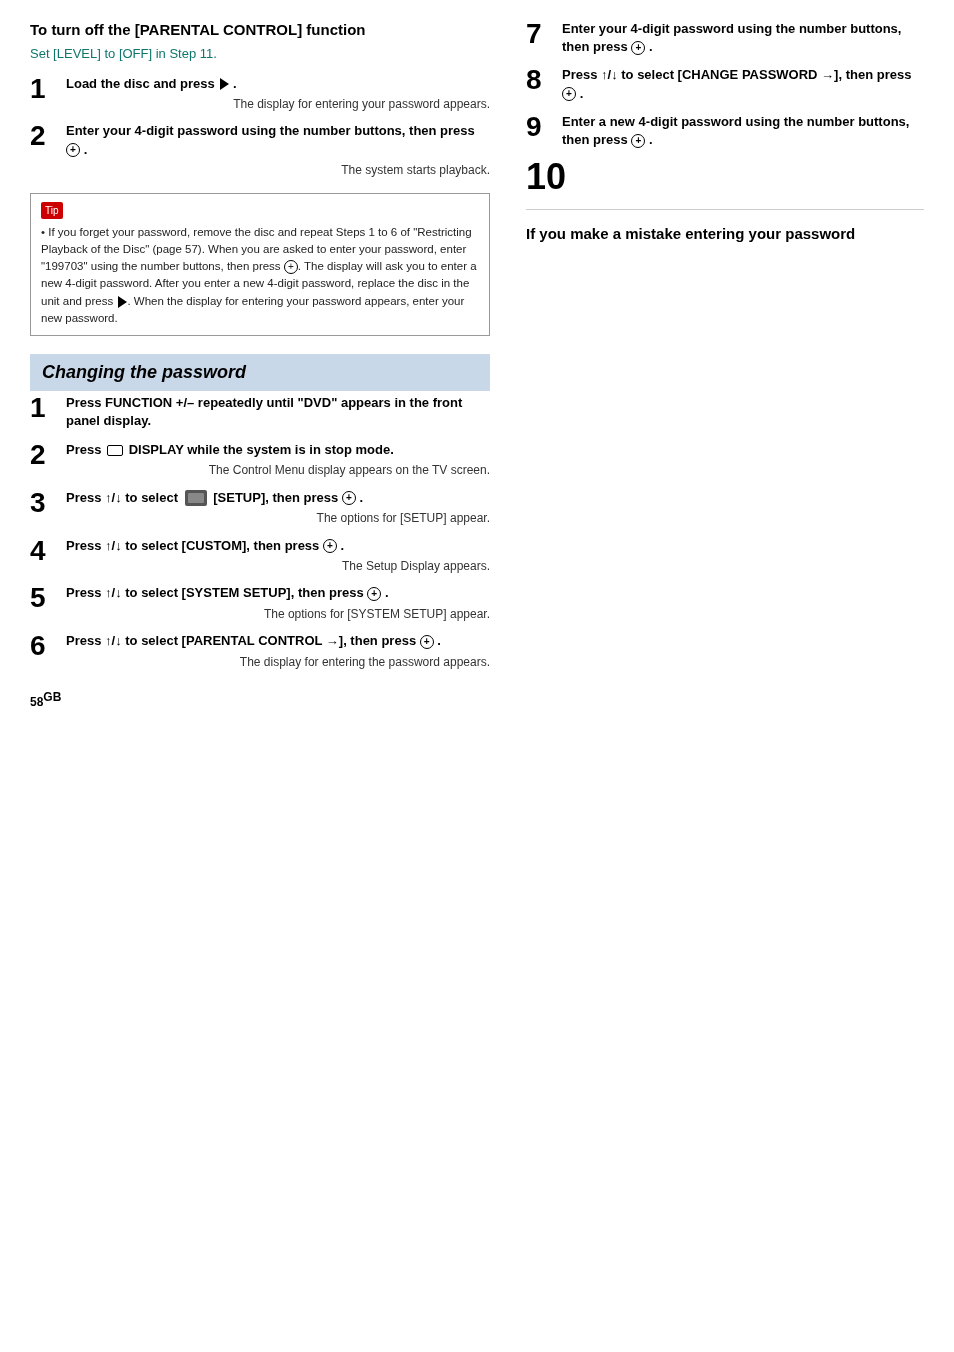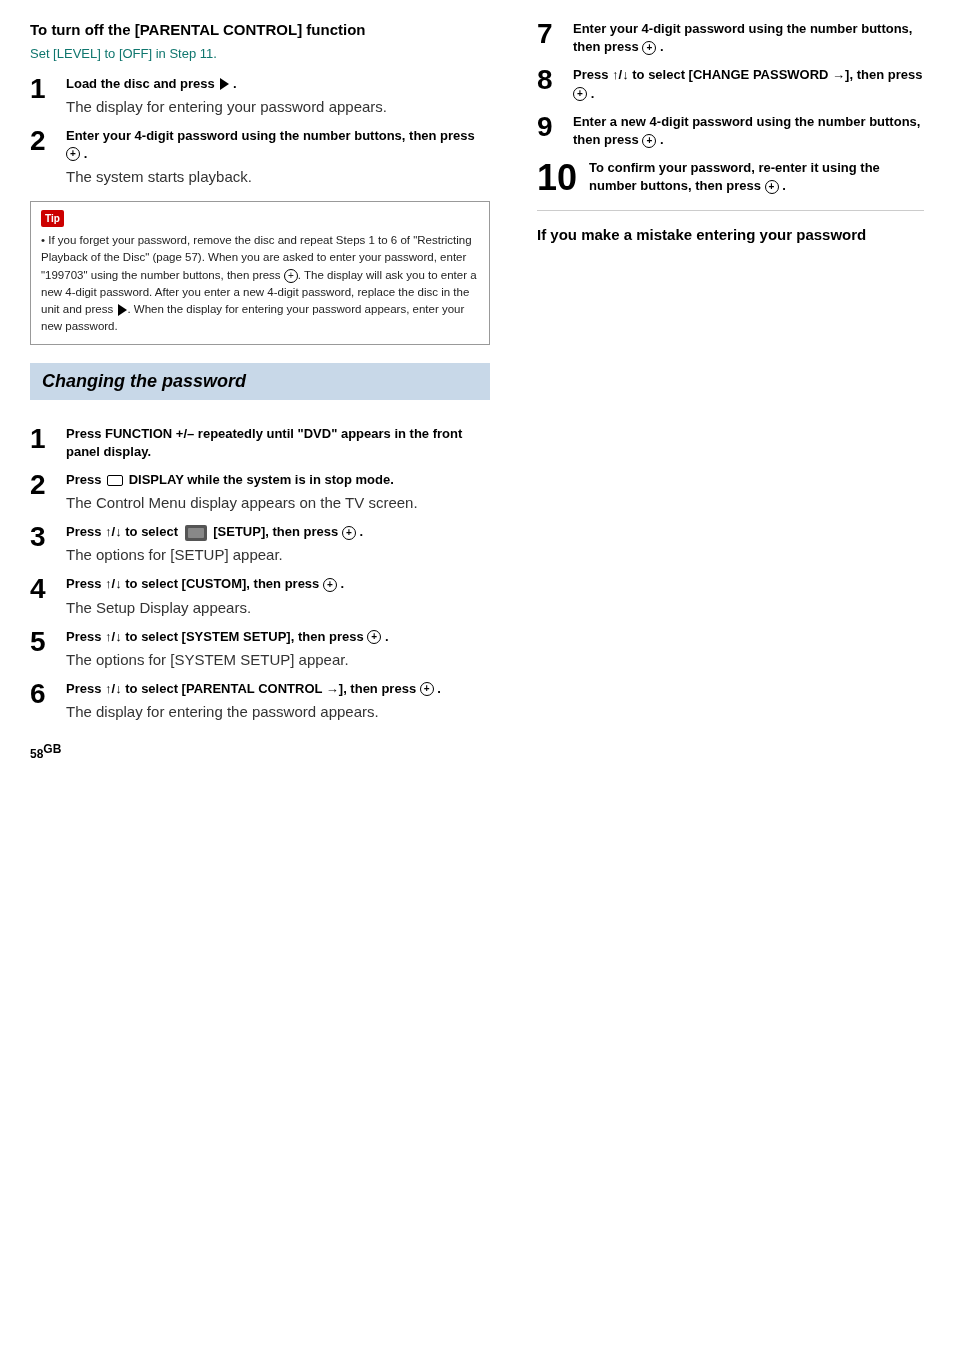--- a/index.html
+++ b/index.html
@@ -7,21 +7,21 @@
       width: 954px;
       min-height: 1352px;
       background: #fff;
       font-family: Arial, Helvetica, sans-serif;
       font-size: 13px;
       color: #000;
       padding: 20px 30px;
     }
     .page-container {
       display: flex;
-      gap: 47px;
+      gap: 36px;
     }
     .left-col {
       width: 460px;
       flex-shrink: 0;
     }
     .right-col {
       flex: 1;
     }
     h2.section-title {
       font-size: 15px;
@@ -53,48 +53,49 @@
     }
     .step-content {
       flex: 1;
     }
     .step-content .step-title {
       font-weight: bold;
       font-size: 13px;
       line-height: 1.4;
     }
     .step-content .step-desc {
-      font-size: 15px;
+      font-size: 12px;
       color: #333;
       margin-top: 3px;
       line-height: 1.4;
+      text-align: right;
     }
     .tip-box {
       border: 1px solid #999;
       padding: 8px 10px;
       margin: 14px 0;
       font-size: 11.5px;
       line-height: 1.5;
       color: #222;
     }
     .tip-label {
       display: inline-block;
       background: #cc0000;
       color: #fff;
       font-size: 10px;
-      font-weight: bold;
+      font-weight: normal;
       padding: 1px 4px;
       margin-bottom: 5px;
       border-radius: 2px;
     }
     .changing-section {
       background: #c8d8e8;
       padding: 8px 12px;
       margin-top: 18px;
-      margin-bottom: 25px;
+      margin-bottom: 3px;
     }
     .changing-section h2 {
       font-size: 18px;
       font-weight: bold;
       font-style: italic;
       color: #000;
     }
     .circle-icon {
       display: inline-block;
       width: 14px;
@@ -307,29 +308,22 @@
       <div class="step-number">9</div>
       <div class="step-content">
         <div class="step-title">
           <span>Enter a new 4-digit password using the number buttons, then press</span>
           <span class="circle-icon">+</span>
           <span>.</span>
         </div>
       </div>
     </div>
 
-    <div class="step-container" style="align-items:flex-end;">
+    <div class="step-container" style="align-items:flex-start;">
       <div class="step-number large" style="font-size:36px; min-width:44px;">10</div>
-      <div class="step-content">
-        <div class="step-title">
-          <span>To confirm your password, re-enter it using the number buttons, then press</span>
-          <span class="circle-icon">+</span>
-          <span>.</span>
-        </div>
-      </div>
     </div>
 
     <hr class="section-divider">
 
     <h2 class="section-title">If you make a mistake entering your password</h2>
 
   </div>
 </div>
 
 </body></html>

